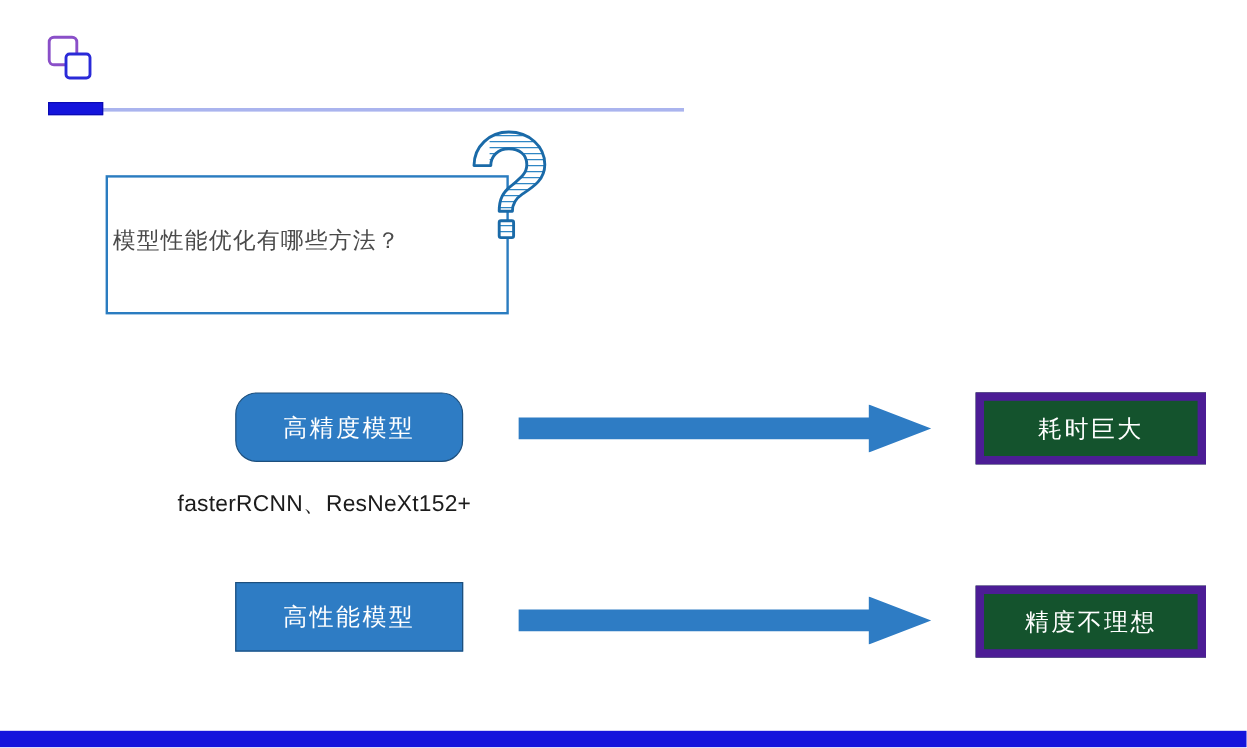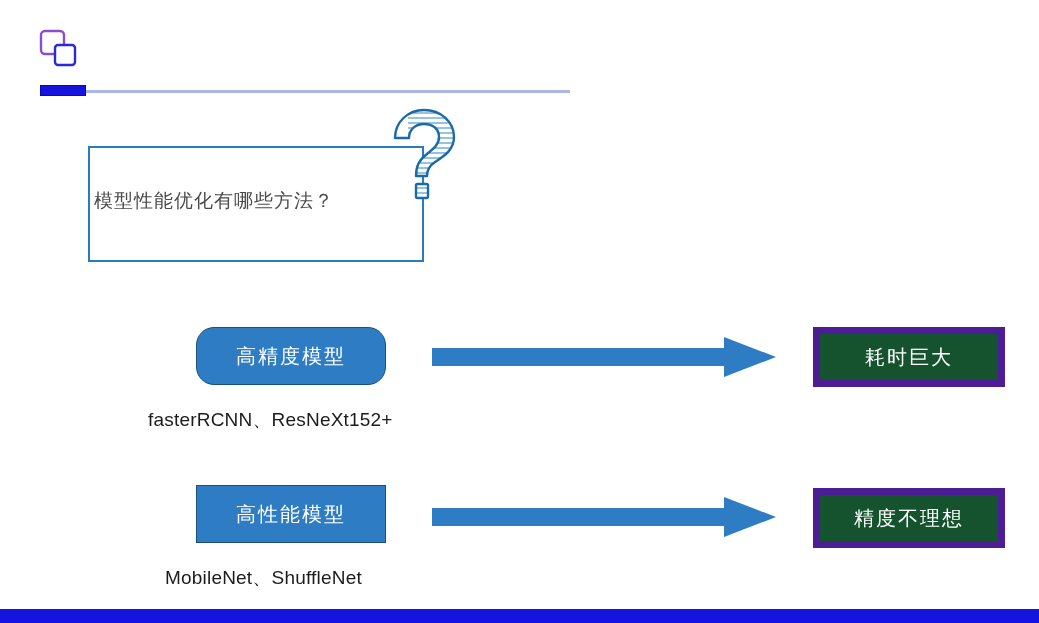--- a/index.html
+++ b/index.html
@@ -225,17 +225,16 @@
   <div class="caption" id="caption-1">fasterRCNN、ResNeXt152+</div>
 
   <div class="model-box" id="model-box-2">高性能模型</div>
 
   <svg class="flow-arrow" id="arrow-2" viewBox="0 0 344 40">
     <path d="M0 11 L292 11 L292 0 L344 20 L292 40 L292 29 L0 29 Z" fill="#2e7cc4"></path>
   </svg>
 
   <div class="result-box" id="result-box-2">精度不理想</div>
 
-  <div class="caption" id="caption-2">MobileNet、ShuffleNet</div>
 
   <div id="bottom-bar"></div>
 
 </div>
 
 </body></html>

